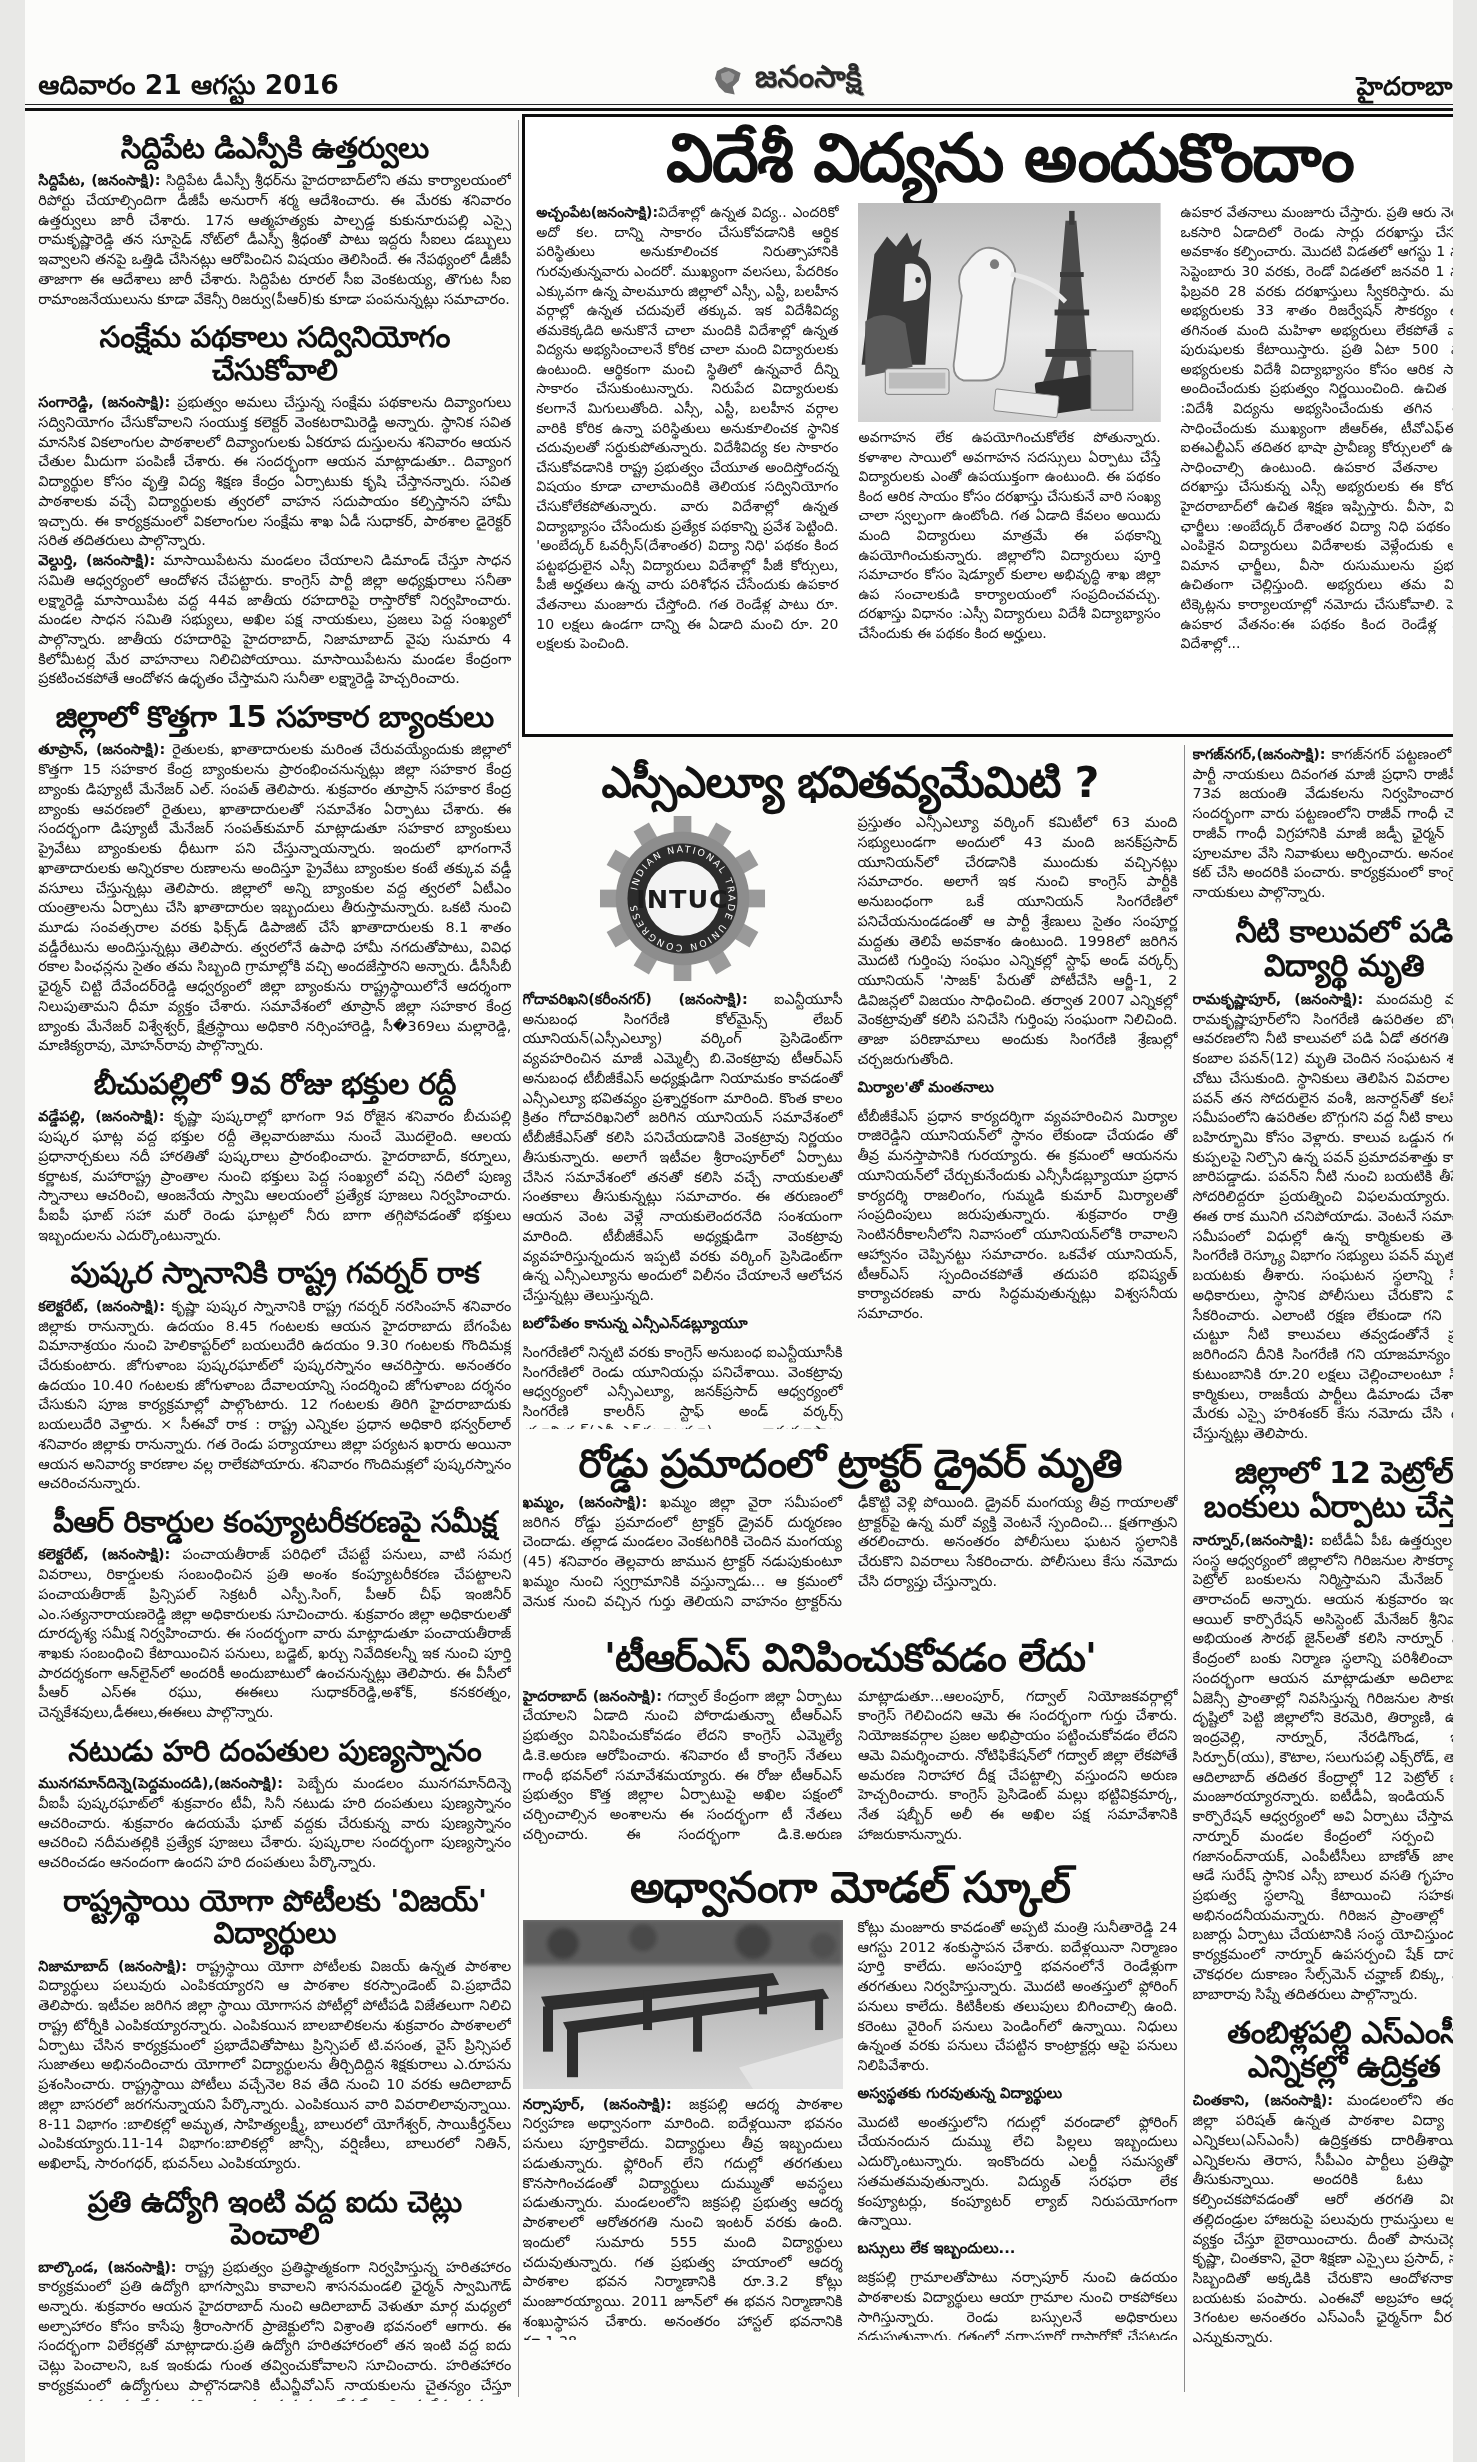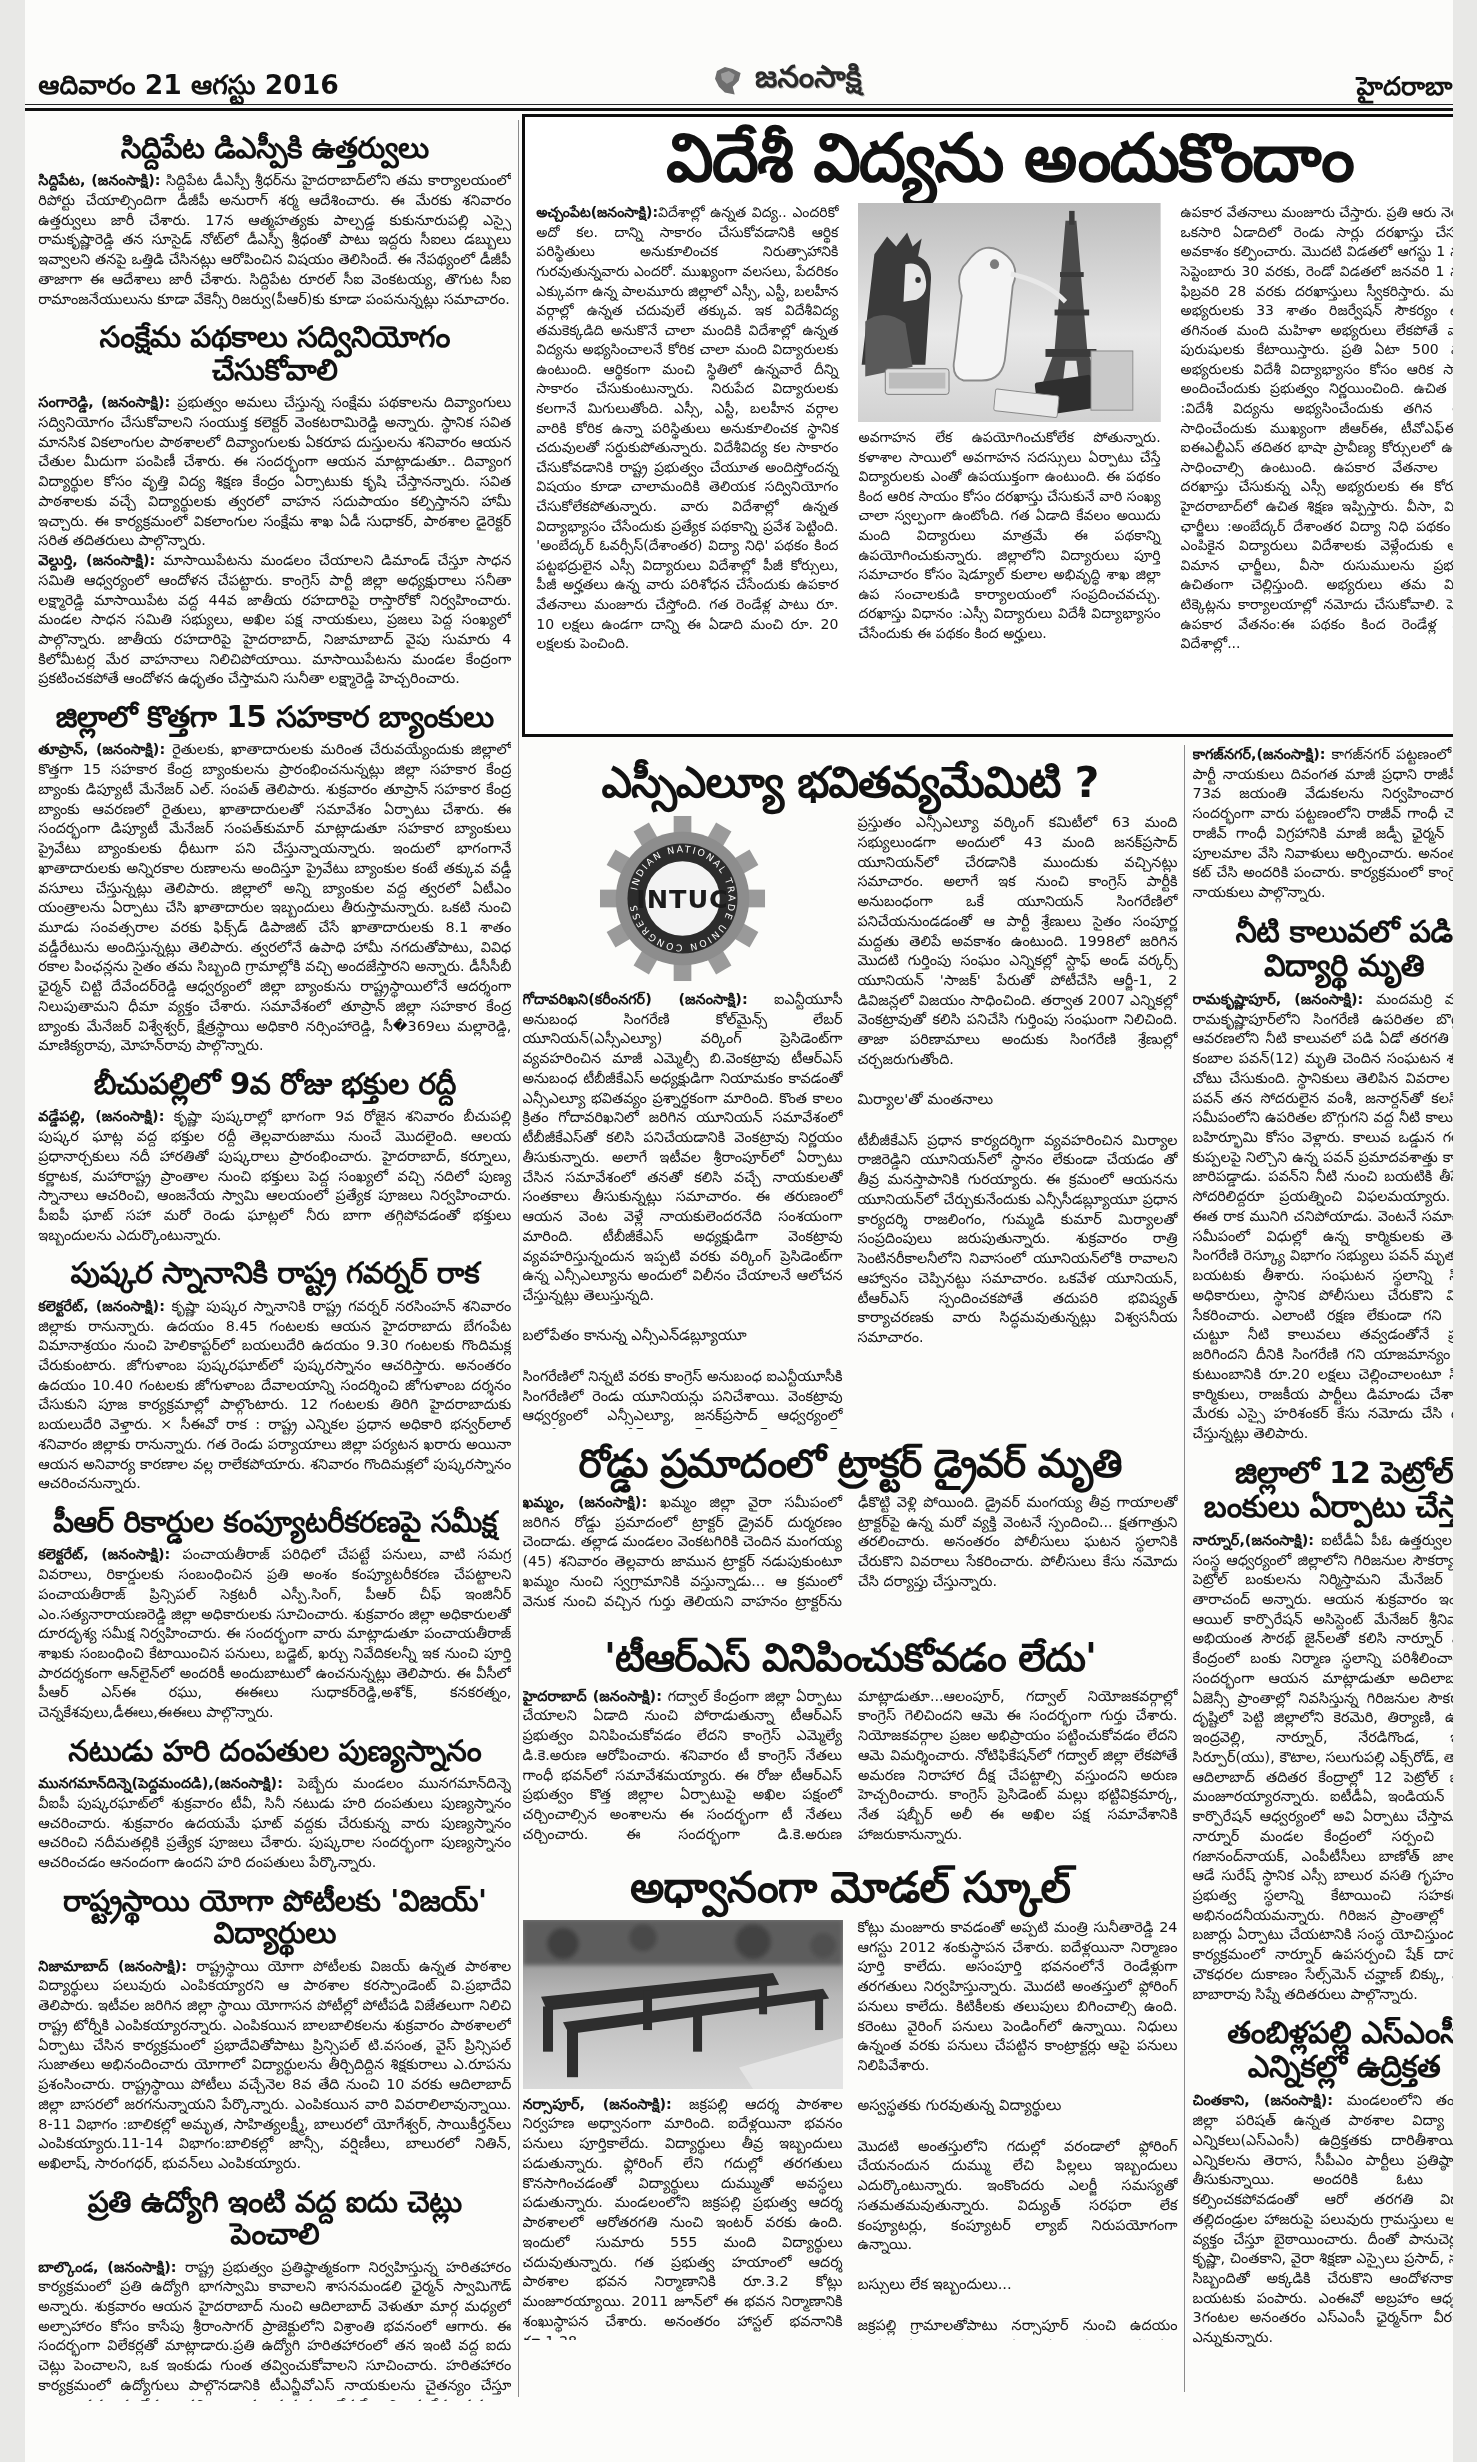--- a/index.html
+++ b/index.html
@@ -18,21 +18,21 @@
   .vr2{position:absolute;left:1159px;top:745px;width:1px;height:1647px;background:#8a8a8a;}
   .left-col{position:absolute;left:13.8px;top:120px;width:473px;height:2281px;overflow:hidden;}
   .mid-col{position:absolute;left:498px;top:745px;width:655px;height:1651px;overflow:hidden;}
   .right-col{position:absolute;left:1168px;top:745px;width:303px;height:1651px;overflow:hidden;}
   
   .hd-s{font-size:29.6px;line-height:1.1;font-weight:800;text-align:center;margin:11.8px 2px 6.9px;letter-spacing:-0.5px;}
   .hd-m{font-size:43px;line-height:1.08;font-weight:800;text-align:center;margin:13.8px 2px 7.9px;letter-spacing:-1px;}
   .hd-r{font-size:30.5px;line-height:1.12;font-weight:800;text-align:center;margin:11.8px 2px 6.9px;letter-spacing:-0.5px;}
   .bd{font-size:14.4px;line-height:1.37;text-align:justify;margin:0;}
   .bd b{font-weight:800;}
-  .subhead{font-size:14.8px;font-weight:400;text-align:center;margin:20px 0;}
+  .subhead{font-size:14.8px;font-weight:700;text-align:center;margin:8px 0;}
   .twoflex{display:flex;gap:14.8px;}
   .twoflex>div{flex:1;min-width:0;}
   .clip{overflow:hidden;}
   
   .lead-box{position:absolute;left:497px;top:114px;width:976px;height:623px;border:3px solid #0d0d0d;
             box-sizing:border-box;background:#fff;overflow:hidden;}
   .lead-box h1{font-size:67px;font-weight:800;text-align:center;margin:5.9px 3.9px 9.9px;letter-spacing:-2px;line-height:1.05;}
   .lead-cols{display:flex;gap:20px;padding:0 11.8px;height:512px;overflow:hidden;}
   .lead-cols .lc{flex:1;min-width:0;font-size:14px;line-height:1.4;text-align:justify;}
   .illus{width:100%;height:219px;display:block;margin:0 0 5.9px;background:#ddd;}

